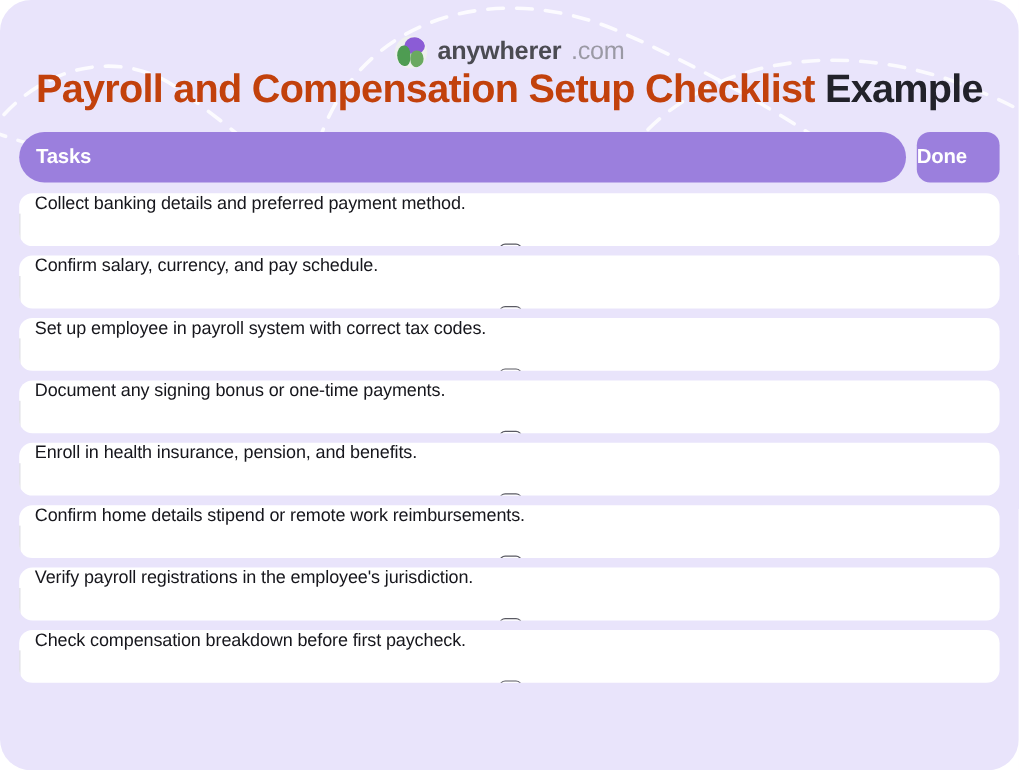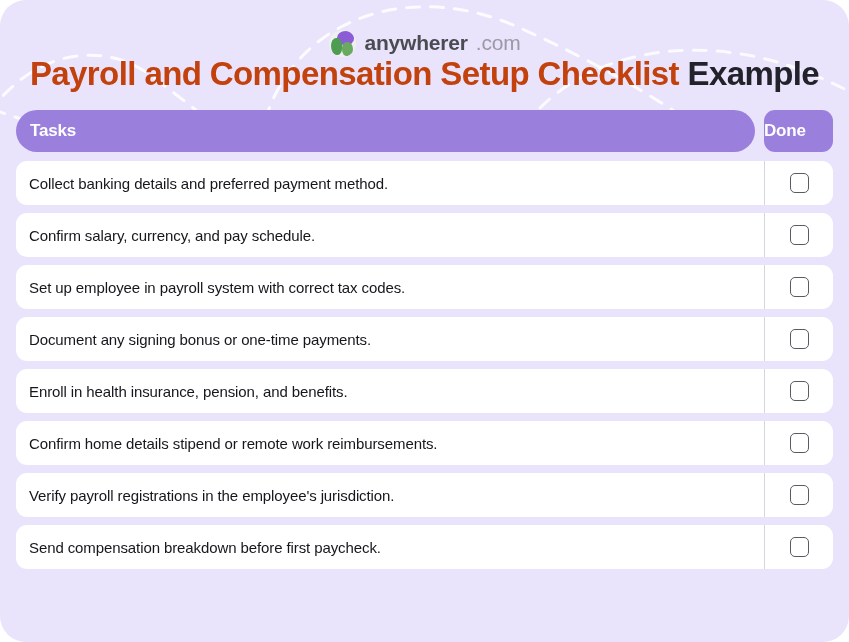--- a/index.html
+++ b/index.html
@@ -152,20 +152,21 @@
   }
 
   .task-row {
     display: flex;
     align-items: stretch;
     height: 44px;
     background: #ffffff;
     border-radius: 11px;
     margin-bottom: 8px;
     overflow: hidden;
+    flex-direction: column;
   }
   .task-label {
     flex: 1 1 auto;
     display: flex;
     align-items: center;
     padding-left: 13px;
     font-size: 15px;
     color: #16161c;
     letter-spacing: -0.1px;
     box-sizing: border-box;
@@ -266,21 +267,21 @@
     </div>
 
     <div class="task-row">
       <div class="task-label">Verify payroll registrations in the employee's jurisdiction.</div>
       <div class="task-done-cell">
         <span class="checkbox"></span>
       </div>
     </div>
 
     <div class="task-row">
-      <div class="task-label">Send compensation breakdown before first paycheck.</div>
+      <div class="task-label">Check compensation breakdown before first paycheck.</div>
       <div class="task-done-cell">
         <span class="checkbox"></span>
       </div>
     </div>
 
   </div>
 
 </div>
 
 </body></html>

